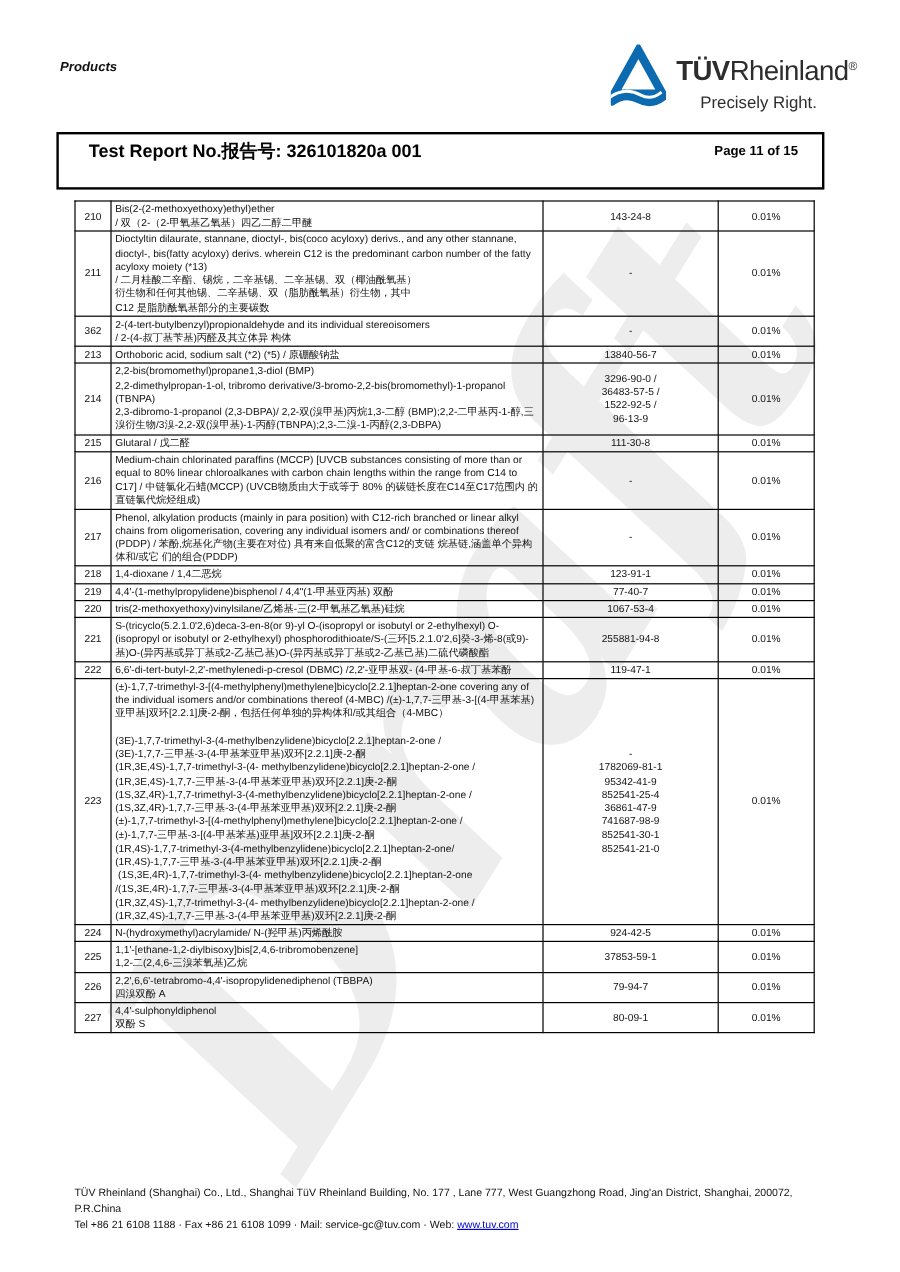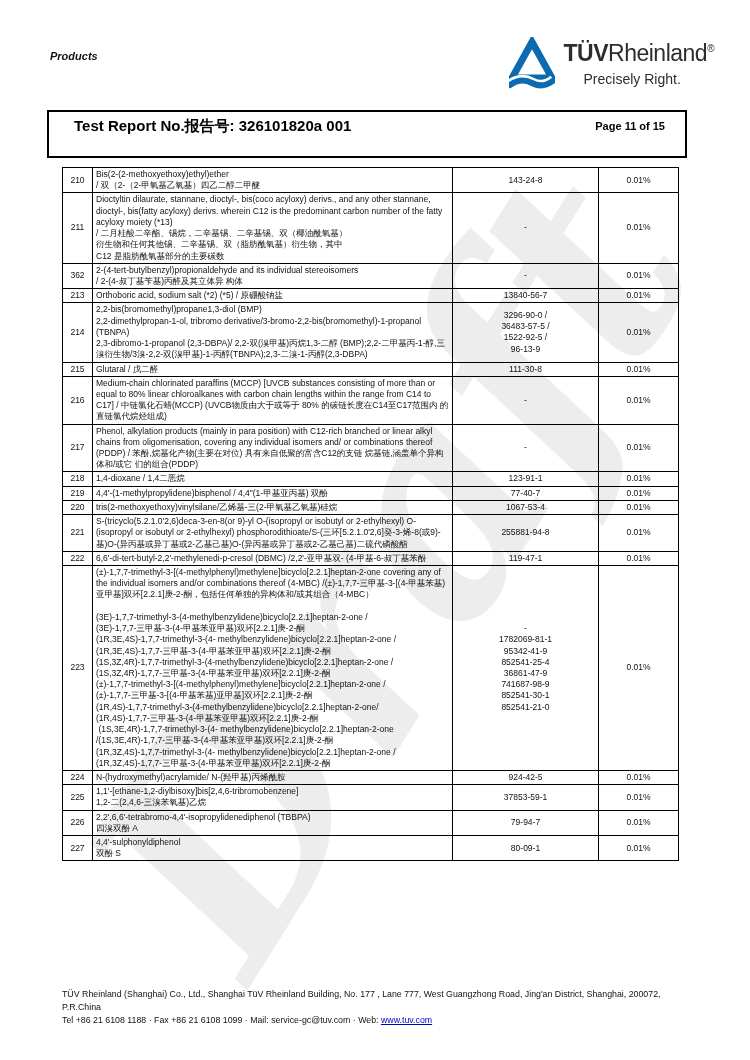--- a/index.html
+++ b/index.html
@@ -8,21 +8,21 @@
     width:750px; height:1060px; position:relative; overflow:hidden;
     font-family:"Liberation Sans", sans-serif; color:#1a1a1a;
   }
   .page { position:relative; width:750px; height:1060px; background:#fff; }
 
   .products-label {
     position:absolute; left:50px; top:50px;
     font-size:11px; font-weight:bold; font-style:italic; color:#111;
   }
 
-  .logo { position:absolute; top:35px; right:36px; display:flex; align-items:center; gap:9px; z-index:2; }
+  .logo { position:absolute; top:35px; right:36px; display:flex; align-items:flex-end; gap:9px; z-index:2; }
   .logo-mark { display:block; margin-top:2px; }
   .logo-name { font-size:23px; color:#2d2d2d; letter-spacing:-0.5px; line-height:1.1; white-space:nowrap; }
   .logo-name .bold { font-weight:bold; }
   .logo-reg { font-size:10px; vertical-align:super; }
   .logo-tagline { font-size:14px; color:#2d2d2d; margin-top:5px; margin-left:20px; }
 
   .title-box {
     position:absolute; left:47px; top:110px; width:640px; height:48px;
     border:2.5px solid #000; background:#fff; z-index:2;
     display:flex; align-items:center; justify-content:space-between;

